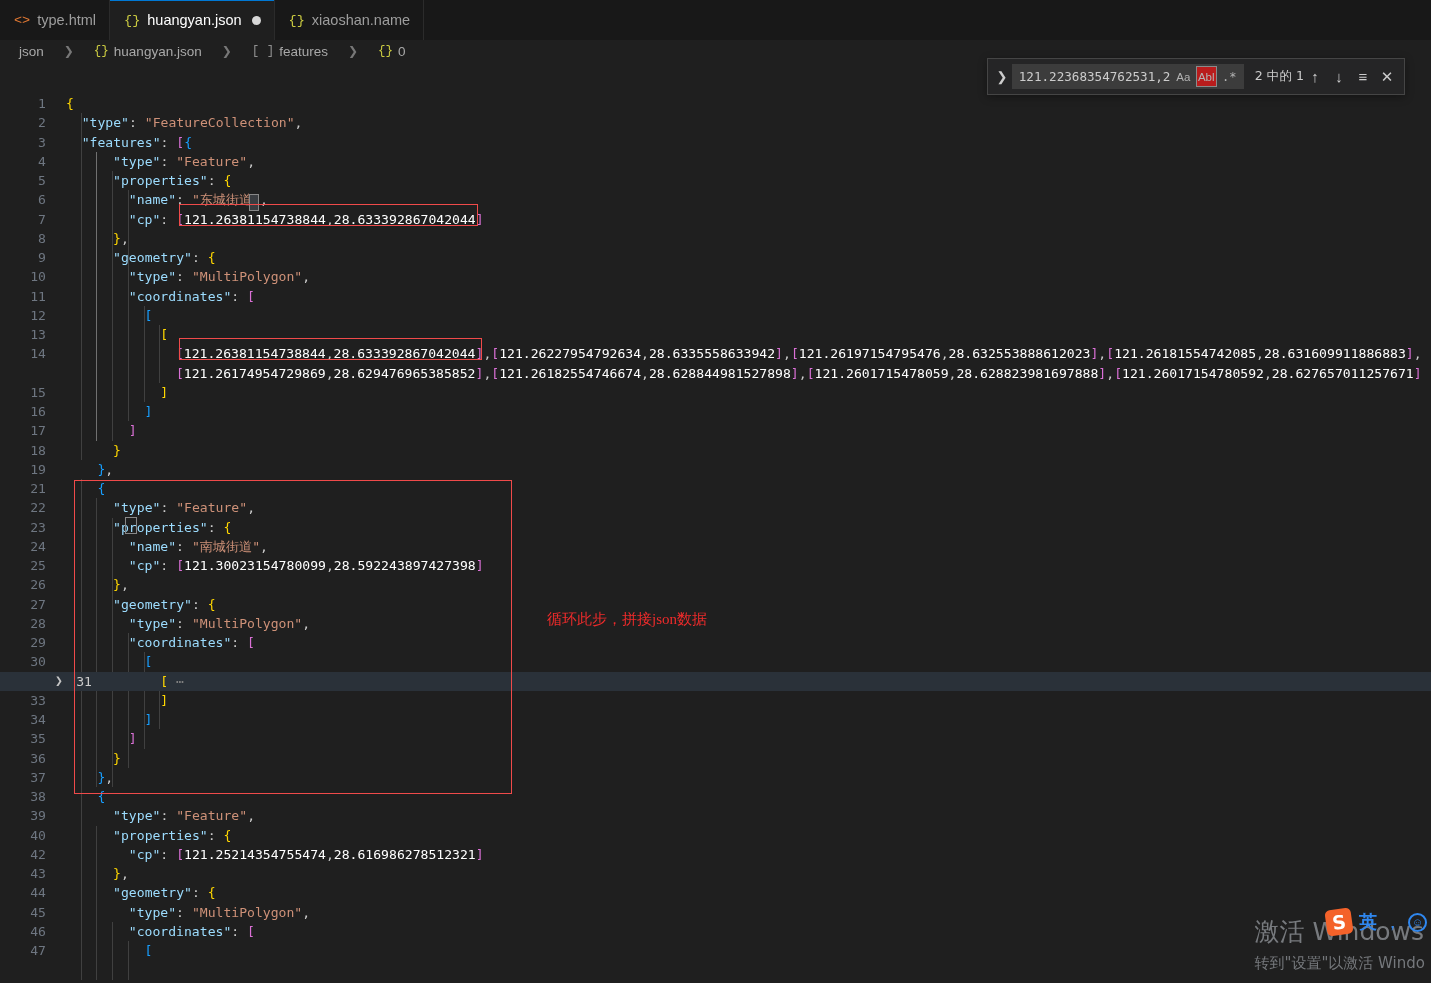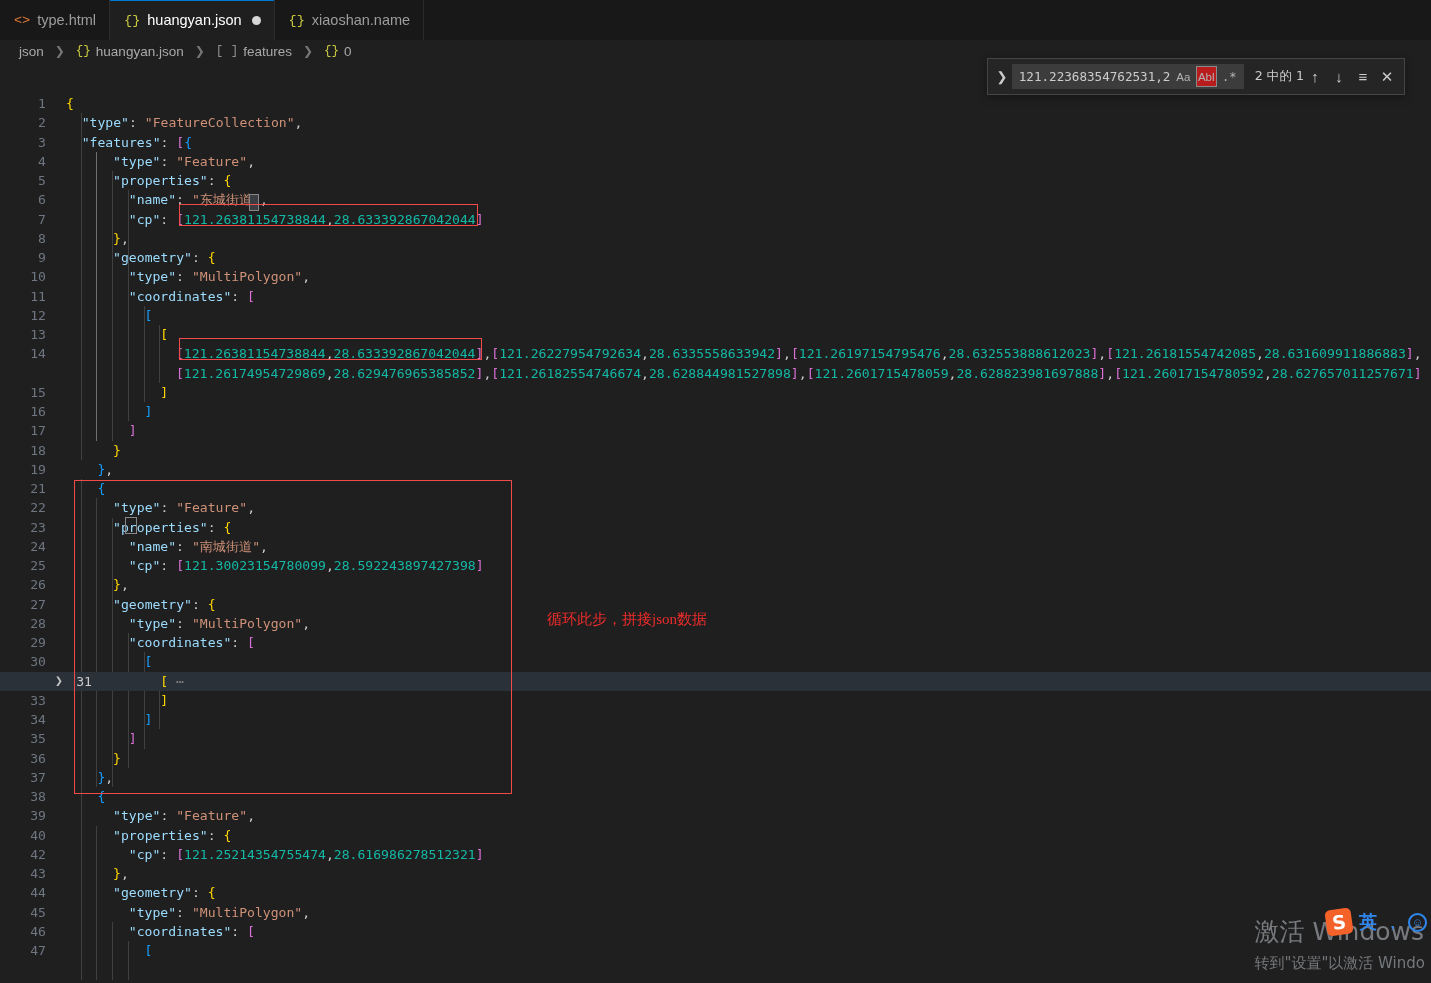--- a/index.html
+++ b/index.html
@@ -34,21 +34,21 @@
   .ico-json { color: #cbcb41; }
   .dirty-dot {
     width: 9px; height: 9px; border-radius: 50%;
     background: #d7d7d7; display: inline-block; margin-left: 3px;
   }
 
   
   .breadcrumb {
     position: absolute; top: 40px; left: 0; width: 1431px; height: 22px;
     background: #1f1f1f; display: flex; align-items: center;
-    padding-left: 19px; gap: 10px;
+    padding-left: 19px; gap: 19px;
     font-size: 13.5px; color: #a9a9a9; white-space: nowrap;
   }
   .crumb { display: flex; align-items: center; gap: 5px; cursor: pointer; }
   .crumb-sep { color: #777; font-size: 12px; padding: 0 1px; }
   .crumb .b-ico { font-family: "Liberation Mono", monospace; font-size: 12.5px; }
   .b-json { color: #cbcb41; }
   .b-arr  { color: #8f8f8f; }
 
   
   .editor {
@@ -73,21 +73,21 @@
     position: absolute; left: 52px; top: -1px; width: 14px;
     color: #c5c5c5; font-size: 13px; text-align: center;
   }
   .code {
     position: absolute; left: 66px; top: 0; white-space: pre;
   }
 
   
   .k   { color: #9cdcfe; }   
   .s   { color: #ce9178; }   
-  .n   { color: #14b8a6; }   
+  .n   { color: #ffffff; }   
   .p   { color: #cccccc; }   
   .b0  { color: #ffd700; }   
   .b1  { color: #da70d6; }   
   .b2  { color: #179fff; }   
   .dots{ color: #808080; }
 
   
   .guides { position: absolute; left: 0; top: 0; width: 1431px; height: 100%; pointer-events: none; }
   .g { position: absolute; width: 1px; background: #404040; }
   .g.act { background: #707070; }

